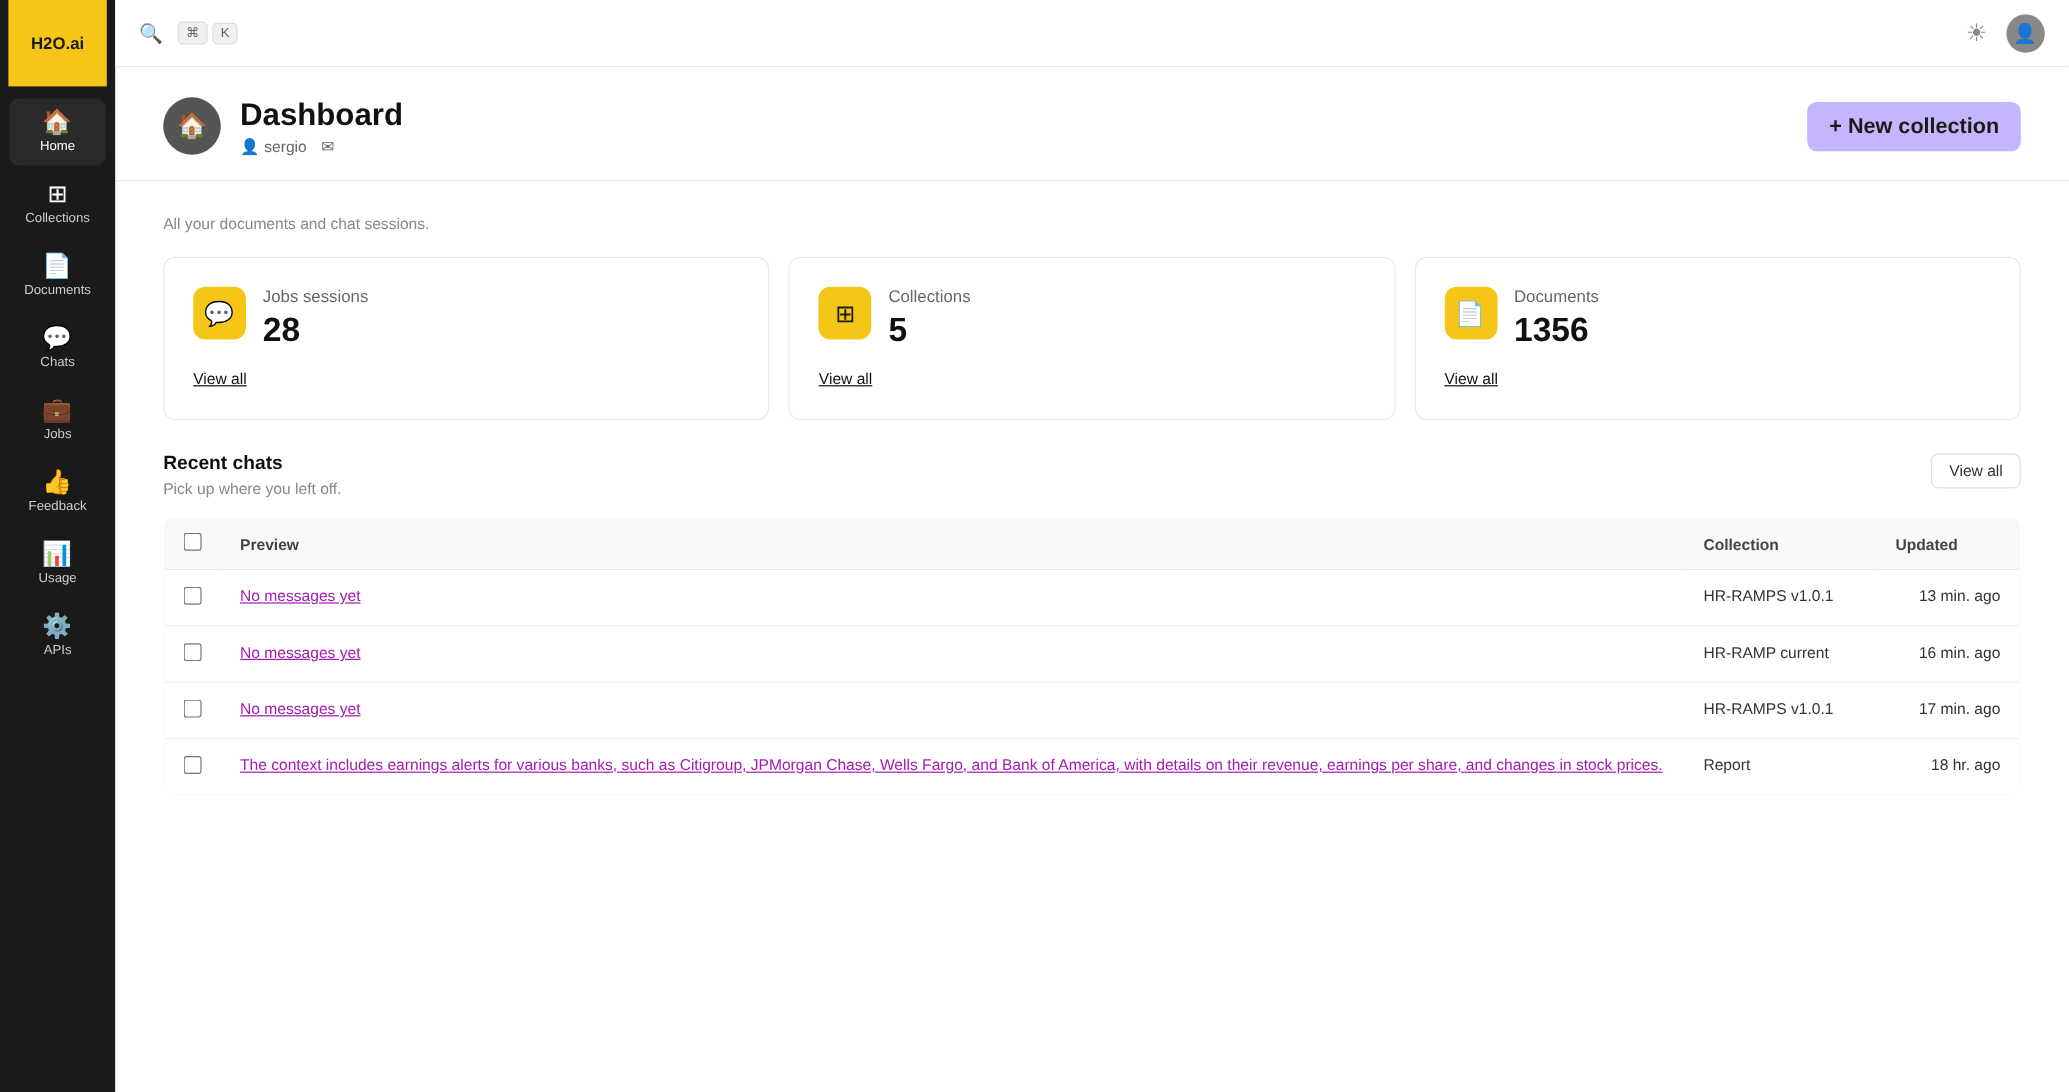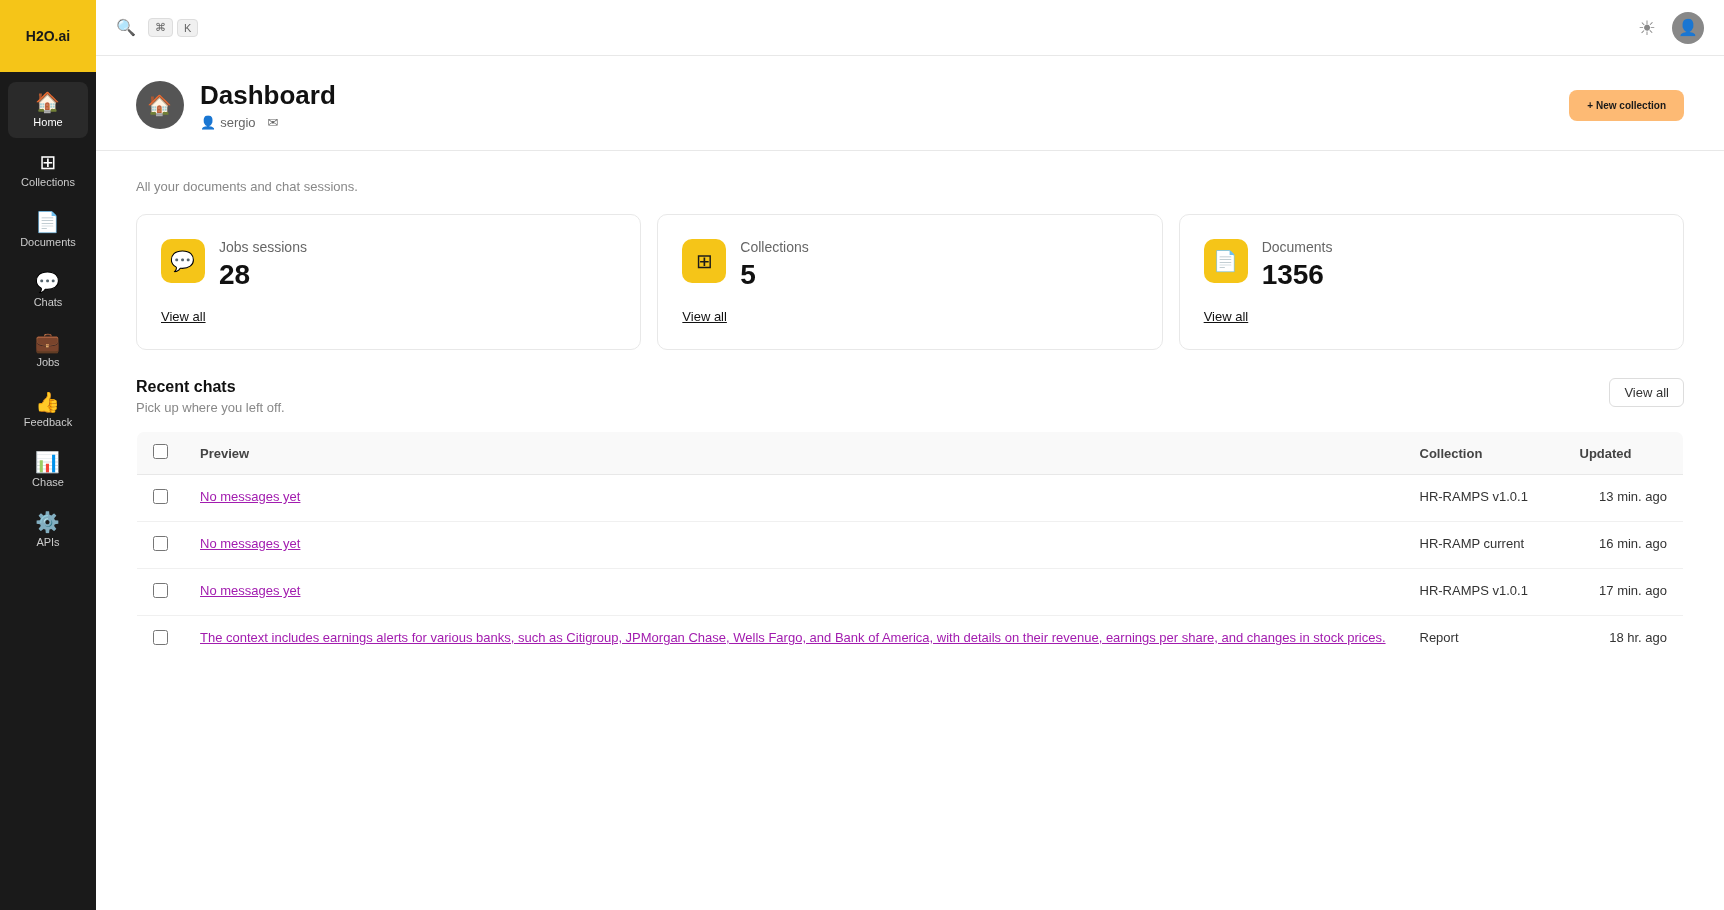--- a/index.html
+++ b/index.html
@@ -9,21 +9,21 @@
     .sidebar {
       width: 96px;
       background: #1a1a1a;
       display: flex;
       flex-direction: column;
       align-items: center;
       padding: 0 0 16px 0;
       flex-shrink: 0;
     }
     .sidebar-logo {
-      width: 96px;
+      width: 82px;
       height: 72px;
       background: #f5c518;
       display: flex;
       align-items: center;
       justify-content: center;
       margin-bottom: 8px;
     }
     .logo-text {
       font-size: 14px;
       font-weight: 700;
@@ -164,26 +164,26 @@
       margin-top: 4px;
     }
     .dashboard-meta-item {
       display: flex;
       align-items: center;
       gap: 4px;
       font-size: 13px;
       color: #666;
     }
     .new-collection-btn {
-      background: #fdba74;
+      background: #c4b5fd;
       color: #1a1a1a;
       border: none;
       border-radius: 8px;
       padding: 10px 18px;
-      font-size: 10px;
+      font-size: 18px;
       font-weight: 600;
       cursor: pointer;
       display: flex;
       align-items: center;
       gap: 6px;
     }
 
     
     .section {
       padding: 28px 40px;
@@ -328,21 +328,21 @@
   <div class="sidebar-item">
     <span class="sidebar-item-icon">💼</span>
     <span class="sidebar-item-label">Jobs</span>
   </div>
   <div class="sidebar-item">
     <span class="sidebar-item-icon">👍</span>
     <span class="sidebar-item-label">Feedback</span>
   </div>
   <div class="sidebar-item">
     <span class="sidebar-item-icon">📊</span>
-    <span class="sidebar-item-label">Chase</span>
+    <span class="sidebar-item-label">Usage</span>
   </div>
   <div class="sidebar-item">
     <span class="sidebar-item-icon">⚙️</span>
     <span class="sidebar-item-label">APIs</span>
   </div>
 </nav>
 
 <div class="main">
 
   <div class="topbar">

